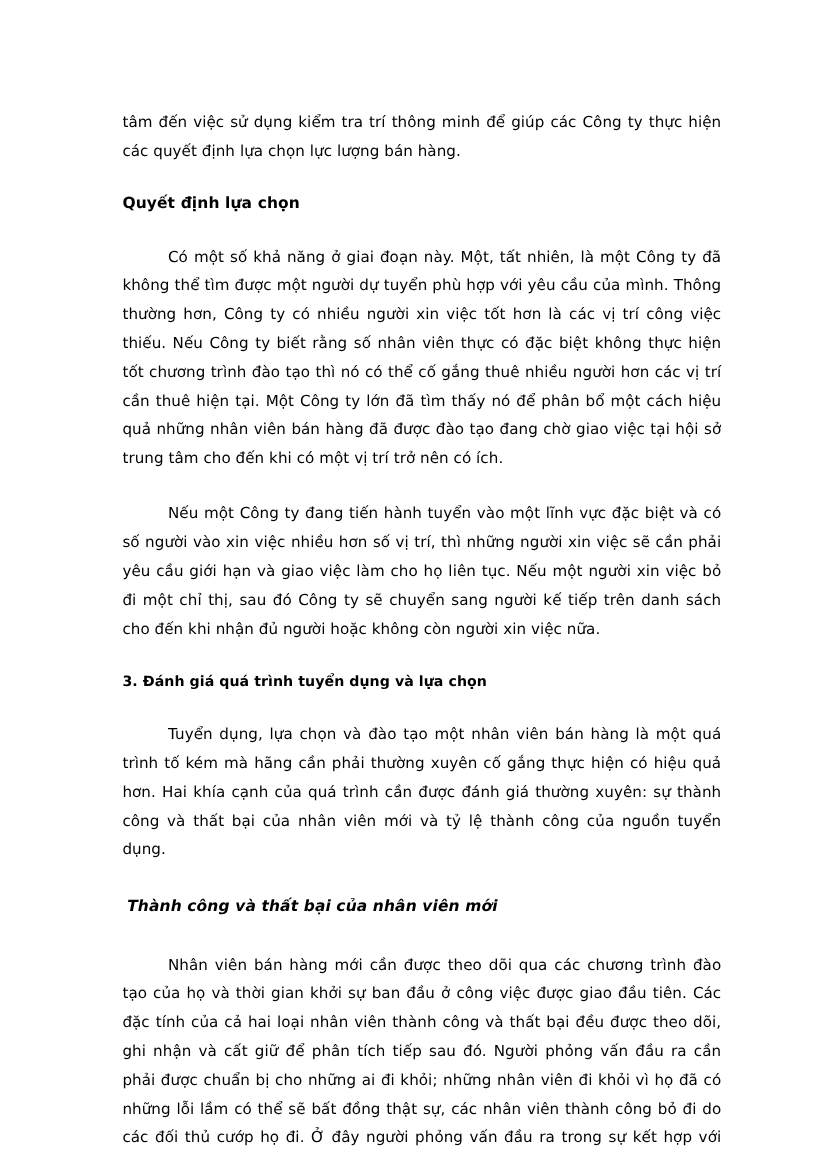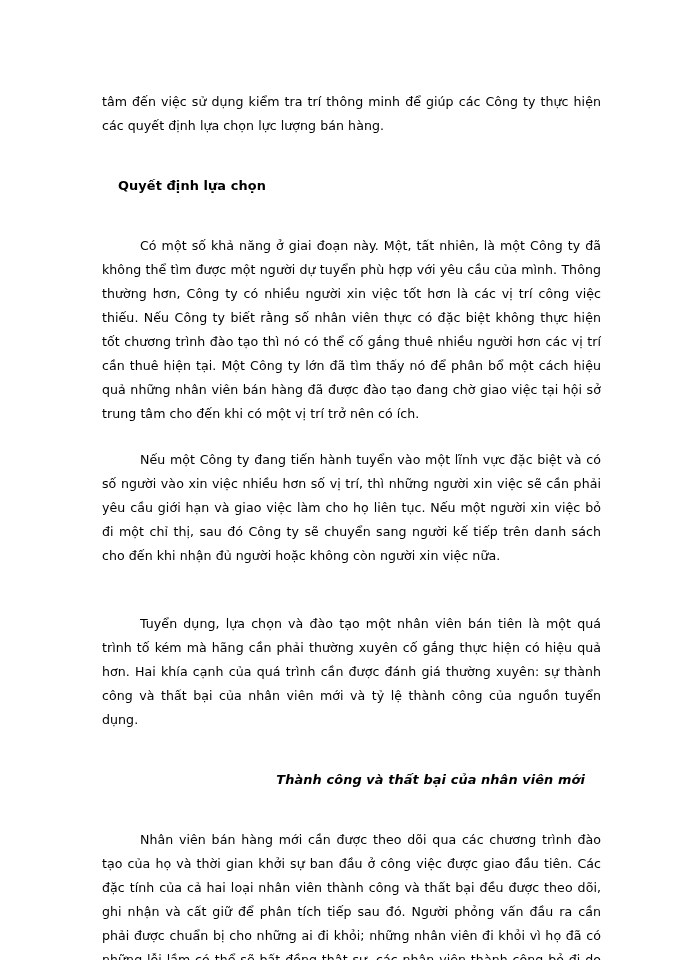--- a/index.html
+++ b/index.html
@@ -44,42 +44,42 @@
   .gap-par {
     height: 22px;
   }
   .gap-heading-before {
     height: 22px;
   }
   .gap-heading-after {
     height: 22px;
   }
   h2.heading-bold {
-    margin: 16px;
+    margin: 0;
     font-size: 12.9px;
     font-weight: bold;
     line-height: 20px;
     text-align: left;
     letter-spacing: 0.1px;
   }
   h3.heading-num {
     margin: 0;
     font-size: 11.8px;
     font-weight: bold;
     line-height: 20px;
     text-align: left;
     letter-spacing: 0.05px;
   }
   h3.heading-italic {
-    margin: 16px;
+    margin: 4px;
     font-size: 12.9px;
     font-weight: bold;
     font-style: italic;
     line-height: 20px;
-    text-align: right;
+    text-align: left;
     letter-spacing: 0.1px;
   }
 </style>
 </head>
 <body>
 
 <div class="page">
   <div class="content">
 
     <p class="body-par no-indent">tâm đến việc sử dụng kiểm tra trí thông minh để giúp các Công ty thực hiện các quyết định lựa chọn lực lượng bán hàng.</p>
@@ -91,24 +91,25 @@
     <div class="gap-heading-after"></div>
 
     <p class="body-par">Có một số khả năng ở giai đoạn này. Một, tất nhiên, là một Công ty đã không thể tìm được một người dự tuyển phù hợp với yêu cầu của mình. Thông thường hơn, Công ty có nhiều người xin việc tốt hơn là các vị trí công việc thiếu. Nếu Công ty biết rằng số nhân viên thực có đặc biệt không thực hiện tốt chương trình đào tạo thì nó có thể cố gắng thuê nhiều người hơn các vị trí cần thuê hiện tại. Một Công ty lớn đã tìm thấy nó để phân bổ một cách hiệu quả những nhân viên bán hàng đã được đào tạo đang chờ giao việc tại hội sở trung tâm cho đến khi có một vị trí trở nên có ích.</p>
 
     <div class="gap-par"></div>
 
     <p class="body-par">Nếu một Công ty đang tiến hành tuyển vào một lĩnh vực đặc biệt và có số người vào xin việc nhiều hơn số vị trí, thì những người xin việc sẽ cần phải yêu cầu giới hạn và giao việc làm cho họ liên tục. Nếu một người xin việc bỏ đi một chỉ thị, sau đó Công ty sẽ chuyển sang người kế tiếp trên danh sách cho đến khi nhận đủ người hoặc không còn người xin việc nữa.</p>
 
     <div class="gap-heading-before"></div>
 
+    <h3 class="heading-num">3. Đánh giá quá trình tuyển dụng và lựa chọn</h3>
 
     <div class="gap-heading-after"></div>
 
-    <p class="body-par">Tuyển dụng, lựa chọn và đào tạo một nhân viên bán tiên là một quá trình tố kém mà hãng cần phải thường xuyên cố gắng thực hiện có hiệu quả hơn. Hai khía cạnh của quá trình cần được đánh giá thường xuyên: sự thành công và thất bại của nhân viên mới và tỷ lệ thành công của nguồn tuyển dụng.</p>
+    <p class="body-par">Tuyển dụng, lựa chọn và đào tạo một nhân viên bán hàng là một quá trình tố kém mà hãng cần phải thường xuyên cố gắng thực hiện có hiệu quả hơn. Hai khía cạnh của quá trình cần được đánh giá thường xuyên: sự thành công và thất bại của nhân viên mới và tỷ lệ thành công của nguồn tuyển dụng.</p>
 
     <div class="gap-heading-before"></div>
 
     <h3 class="heading-italic">Thành công và thất bại của nhân viên mới</h3>
 
     <div class="gap-heading-after"></div>
 
     <p class="body-par">Nhân viên bán hàng mới cần được theo dõi qua các chương trình đào tạo của họ và thời gian khởi sự ban đầu ở công việc được giao đầu tiên. Các đặc tính của cả hai loại nhân viên thành công và thất bại đều được theo dõi, ghi nhận và cất giữ để phân tích tiếp sau đó. Người phỏng vấn đầu ra cần phải được chuẩn bị cho những ai đi khỏi; những nhân viên đi khỏi vì họ đã có những lỗi lầm có thể sẽ bất đồng thật sự, các nhân viên thành công bỏ đi do các đối thủ cướp họ đi. Ở đây người phỏng vấn đầu ra trong sự kết hợp với phân tích một số lý lịch các số liệu kiểm tra, có thể thường áp dụng các tiêu chuẩn của quá trình lựa chọn. Hơn nữa, phiếu điểm có thể được thực hiện cho mỗi người phỏng vấn quản trị để xác minh rõ ai là người cần giúp đỡ để tỏ các kỹ năng tuyển dụng và lựa chọn của họ.</p>
 
   </div>

